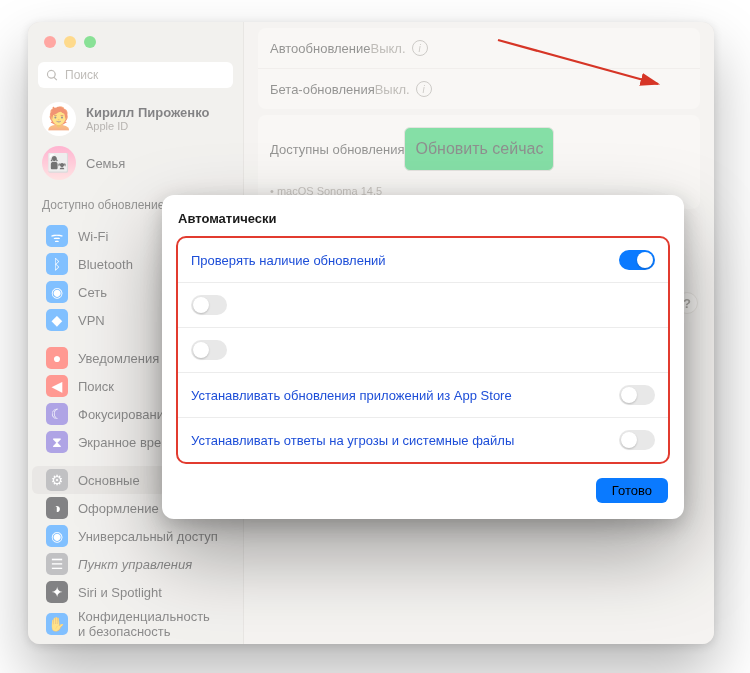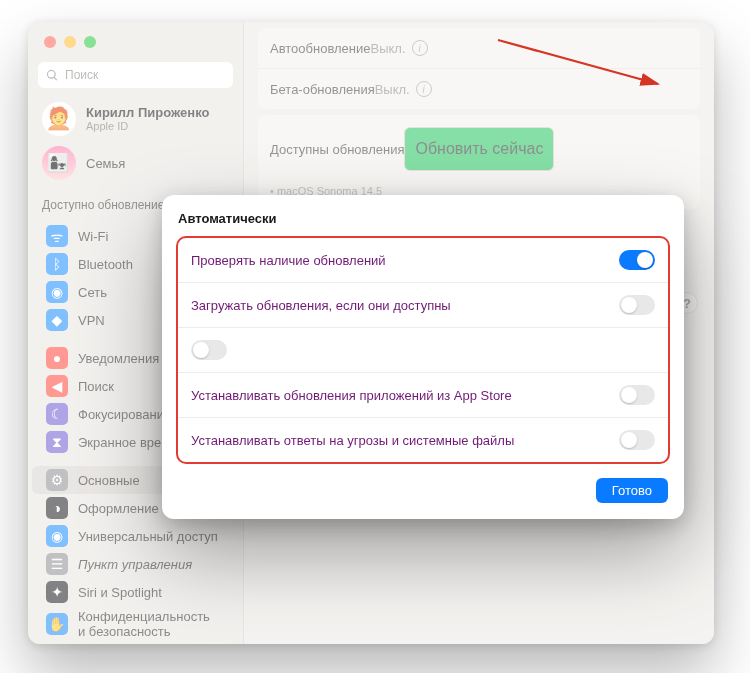--- a/index.html
+++ b/index.html
@@ -137,40 +137,40 @@
   }
   .dtitle{font-size:13px;font-weight:700; padding:4px 16px 10px 16px; color:#1a1a1a;}
   .dbody{
     margin:0 14px;
     border:2px solid #e23b2f;
     border-radius:10px;
     overflow:hidden;
   }
   .drow{
     display:flex; align-items:center; justify-content:space-between;
-    padding:12px 13px; font-size:13px; color:#701a75;
+    padding:12px 13px; font-size:13px; color:#1d4ed8;
     border-top:1px solid #ececec;
   }
   .drow:first-child{border-top:0;}
   .toggle{
     width:36px; height:20px; border-radius:20px;
     background:#e8e8e8; position:relative; flex:none;
   }
   .toggle .knob{
     position:absolute; top:2px; left:2px; width:16px; height:16px;
     background:#fff; border-radius:50%;
     box-shadow:0 1px 2px rgba(0,0,0,.2);
     transition:.15s;
   }
   .toggle.on{background:#0a7aff;}
   .toggle.on .knob{left:18px;}
 
   .dfoot{display:flex;justify-content:flex-end;padding:14px 16px 4px 16px;}
   .donebtn{
-    background:#0a7aff;color:#ffffff;border:none;border-radius:6px;
+    background:#0a7aff;color:#000000;border:none;border-radius:6px;
     padding:5px 16px;font-size:13px;font-weight:500;
   }
 
   
   .arrow-svg{position:absolute; top:22px; left:28px; width:686px; height:622px; pointer-events:none;}
 </style>
 </head>
 <body>
 
 <div class="window">
@@ -320,21 +320,20 @@
 <div class="dialog">
   <div class="dtitle">Автоматически</div>
   <div class="dbody" id="dbody">
       <div class="drow">
         <span>Проверять наличие обновлений</span>
         <div class="toggle on">
           <div class="knob"></div>
         </div>
       </div>
       <div class="drow">
-        <span>Загружать обновления, если они доступны</span>
         <div class="toggle">
           <div class="knob"></div>
         </div>
       </div>
       <div class="drow">
         <div class="toggle">
           <div class="knob"></div>
         </div>
       </div>
       <div class="drow">

